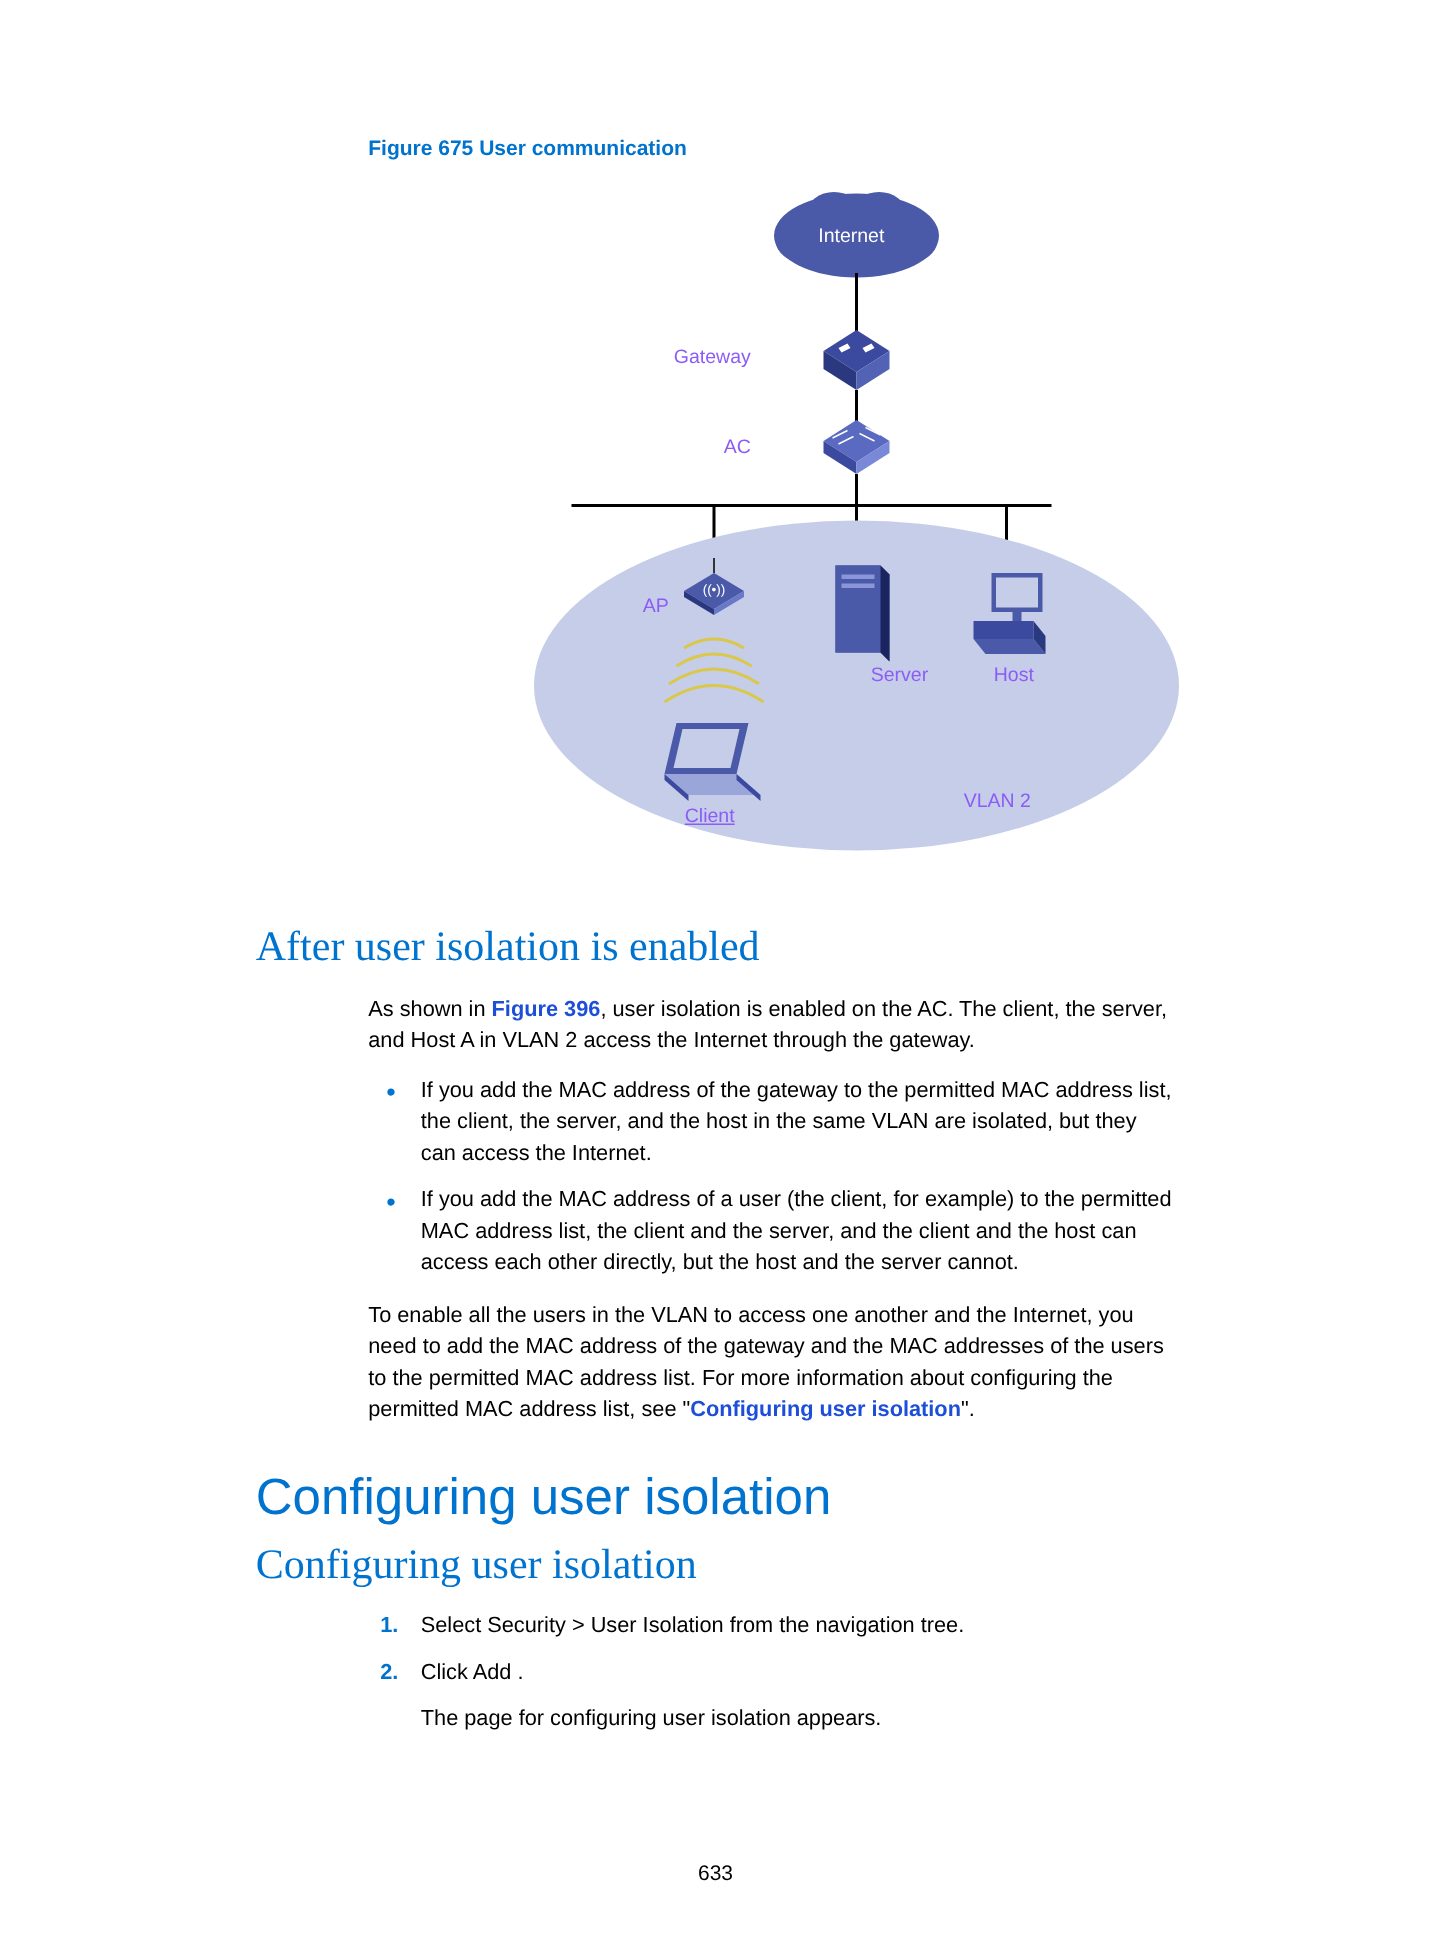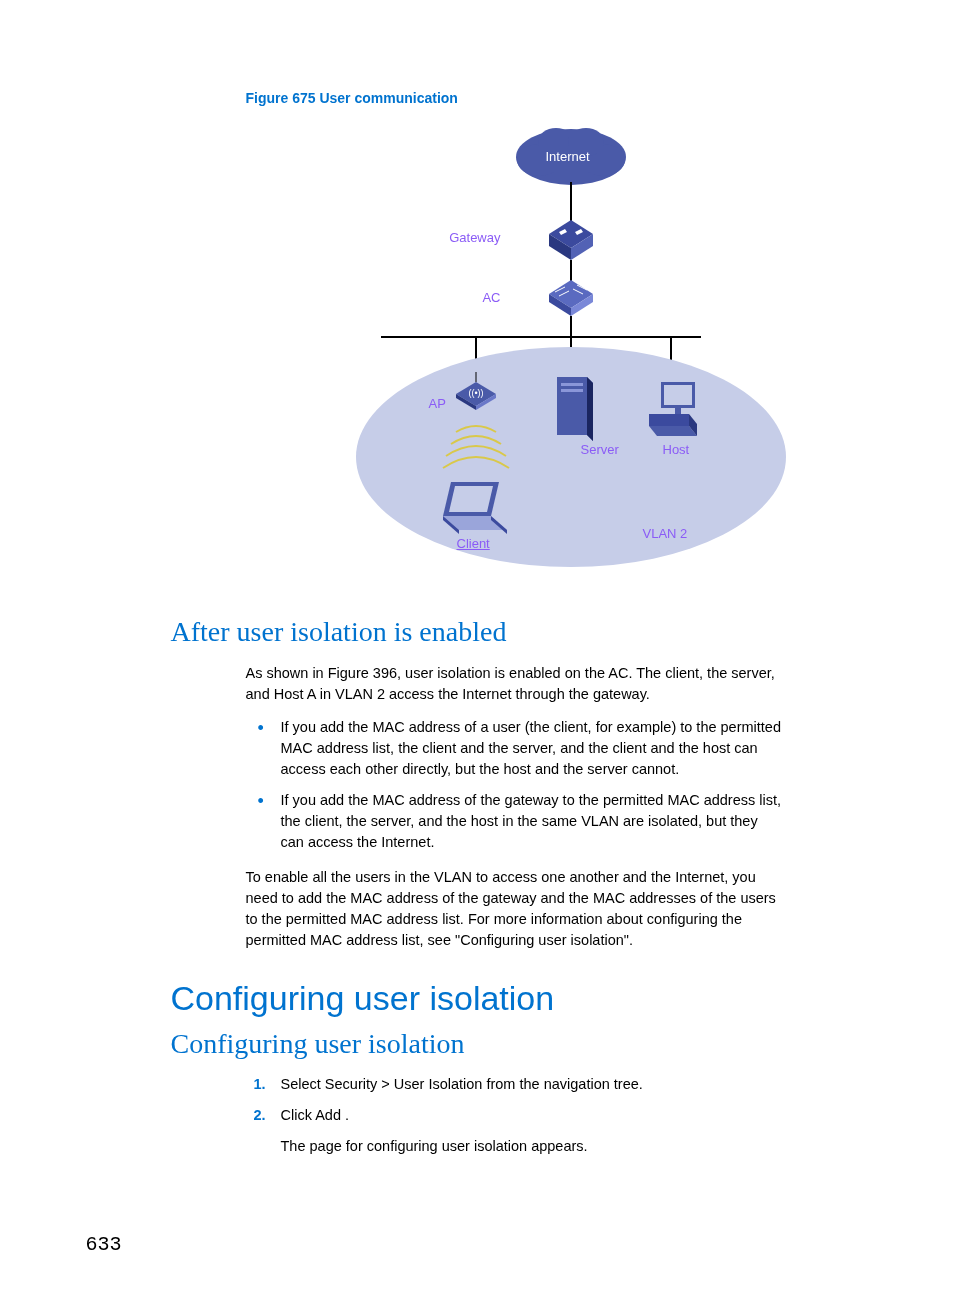--- a/index.html
+++ b/index.html
@@ -4,29 +4,29 @@
 <style>
   html,body{margin:0;padding:0;background:#fff;font-family:Arial,Helvetica,sans-serif;color:#000;}
   .page{width:783px;height:1296px;position:relative;margin:0 auto;box-sizing:border-box;padding:90px 85px 0 85px;}
   .fig-caption{color:#0073cf;font-weight:bold;font-size:14px;margin-left:75px;margin-bottom:6px;}
   .diagram{position:relative;width:600px;height:480px;margin-left:100px;}
   .diagram svg{position:absolute;left:0;top:0;}
   .dlabel{position:absolute;font-size:13px;color:#8b5cf6;}
   .h2{color:#0073cf;font-size:28px;font-weight:normal;margin:24px 0 14px 0;font-family:Liberation Serif, serif;}
   .h1{color:#0073cf;font-size:34px;font-weight:normal;margin:28px 0 10px 0;}
   .body-text{font-size:14.5px;line-height:1.45;margin-left:75px;margin-bottom:12px;}
-  .link{color:#000000;}
+  .link{color:#1d4ed8;font-weight:bold;}
   .bullet-list{margin:0 0 12px 75px;padding:0;list-style:none;}
   .bullet-list li{position:relative;padding-left:35px;font-size:14.5px;line-height:1.45;margin-bottom:10px;}
   .bullet-list li::before{content:"•";color:#0073cf;font-size:18px;position:absolute;left:12px;top:-2px;}
   .ol{margin:0 0 0 75px;padding:0;list-style:none;counter-reset:step;}
   .ol li{position:relative;padding-left:35px;font-size:14.5px;line-height:1.45;margin-bottom:10px;}
   .ol li::before{counter-increment:step;content:counter(step)".";color:#0073cf;font-weight:bold;position:absolute;left:8px;top:0;}
   .sub{margin-left:110px;font-size:14.5px;line-height:1.45;margin-top:6px;}
-  .pagenum{position:absolute;bottom:40px;left:0;width:100%;font-size:20px;font-family:Liberation Mono, monospace;}
+  .pagenum{position:absolute;bottom:40px;left:0;width:100%;text-align:center;font-size:14px;}
   b{font-weight:normal;}
 </style>
 </head>
 <body>
 
 <div class="page">
 
   <div class="fig-caption">Figure 675 User communication</div>
 
   <div class="diagram">
@@ -119,22 +119,22 @@
     <span class="dlabel" style="left:372px;top:414px;">VLAN 2</span>
   </div>
 
   <div class="h2">After user isolation is enabled</div>
 
   <p class="body-text">
     <span>As shown in </span><span class="link">Figure 396</span><span>, user isolation is enabled on the AC. The client, the server, and Host A in VLAN 2 access the Internet through the gateway.</span>
   </p>
 
   <ul class="bullet-list">
+    <li>If you add the MAC address of the gateway to the permitted MAC address list, the client, the server, and the host in the same VLAN are isolated, but they can access the Internet.</li>
     <li>If you add the MAC address of a user (the client, for example) to the permitted MAC address list, the client and the server, and the client and the host can access each other directly, but the host and the server cannot.</li>
-    <li>If you add the MAC address of the gateway to the permitted MAC address list, the client, the server, and the host in the same VLAN are isolated, but they can access the Internet.</li>
   </ul>
 
   <p class="body-text">
     <span>To enable all the users in the VLAN to access one another and the Internet, you need to add the MAC address of the gateway and the MAC addresses of the users to the permitted MAC address list. For more information about configuring the permitted MAC address list, see "</span><span class="link">Configuring user isolation</span><span>".</span>
   </p>
 
   <div class="h1">Configuring user isolation</div>
   <div class="h2" style="margin-top:8px;">Configuring user isolation</div>
 
   <ol class="ol">

